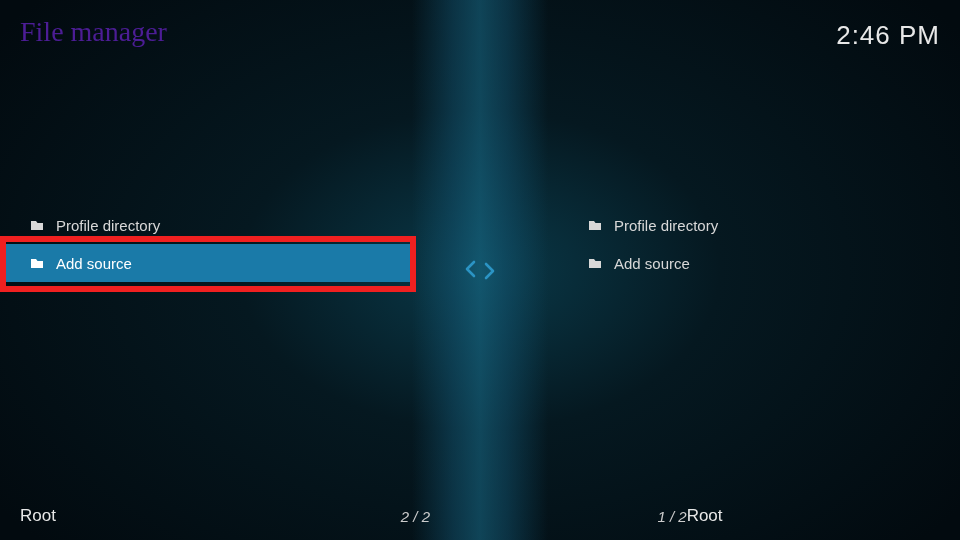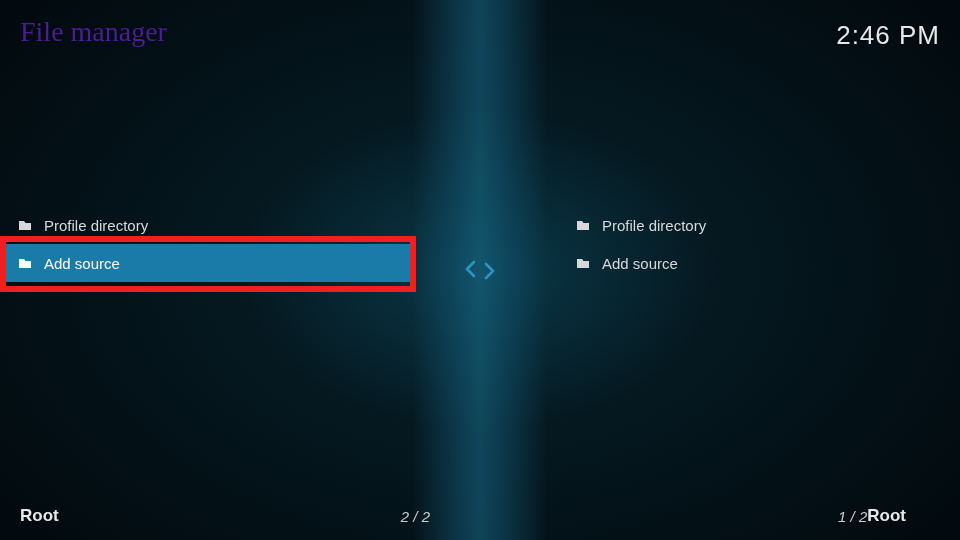--- a/index.html
+++ b/index.html
@@ -62,21 +62,21 @@
       position: absolute;
       top: 206px;
       width: 410px;
     }
     .panel-left { left: 0; }
     .panel-right { left: 558px; width: 402px; }
     .list-item {
       display: flex;
       align-items: center;
       height: 38px;
-      padding: 0 18px;
+      padding: 0 30px;
       font-size: 15px;
       font-weight: 300;
       color: #d8d8d8;
       cursor: pointer;
     }
     .list-item.selected {
       background: #1a7aa8;
       color: #fff;
     }
     .highlight-box {
@@ -101,24 +101,24 @@
       left: 0;
       right: 0;
       display: flex;
       padding: 0 20px;
     }
     .footer-left, .footer-right {
       display: flex;
       align-items: center;
     }
     .footer-left { width: 410px; justify-content: space-between; }
-    .footer-right { width: 400px; margin-left: 76px; justify-content: flex-end; }
+    .footer-right { width: 400px; margin-left: 60px; justify-content: center; }
     .footer-path {
       font-size: 17px;
-      font-weight: 700;
+      font-weight: 400;
       color: #e8e8e8;
     }
     .footer-counter {
       font-size: 15px;
       font-weight: 300;
       color: #ccc;
       font-style: italic;
     }
   </style>
 </head>

